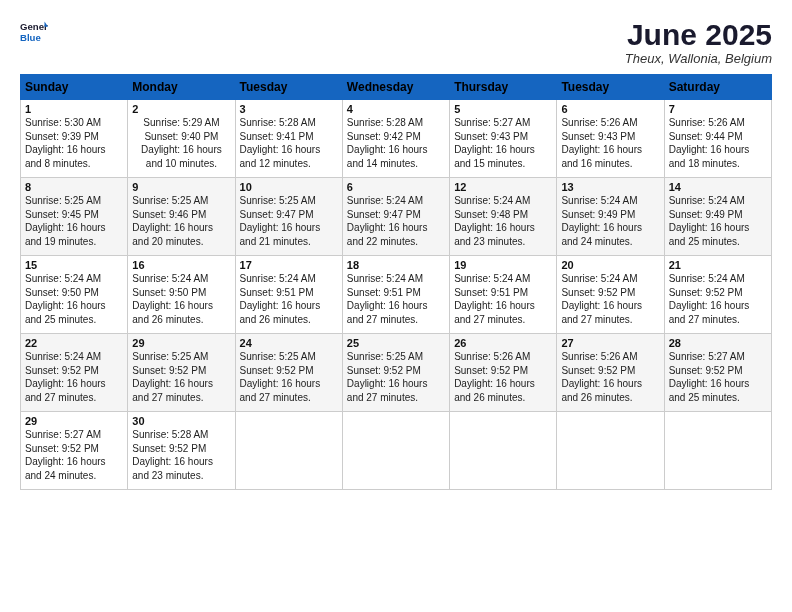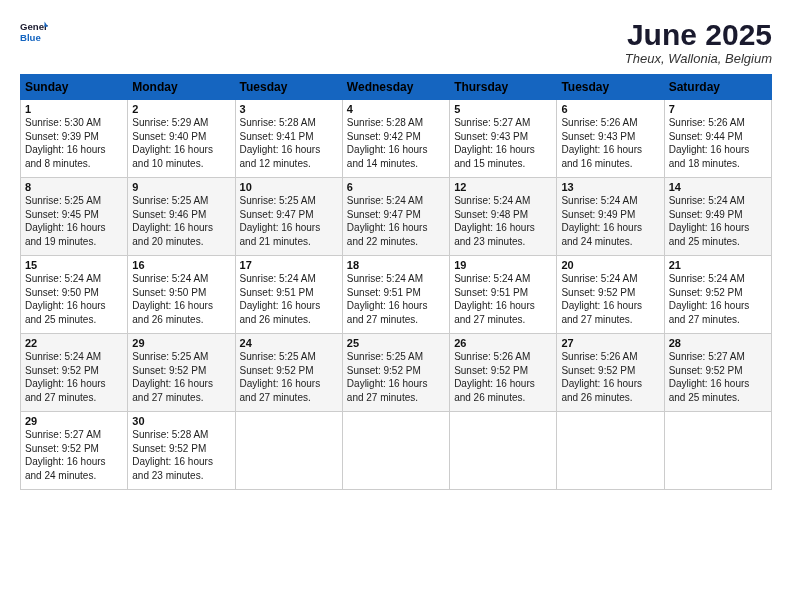--- a/index.html
+++ b/index.html
@@ -123,21 +123,21 @@
     <tr>
           <td>
             <span class="day-num">1</span>
             <div class="day-info" style="white-space: pre-line;">Sunrise: 5:30 AM
 Sunset: 9:39 PM
 Daylight: 16 hours
 and 8 minutes.</div>
           </td>
           <td>
             <span class="day-num">2</span>
-            <div class="day-info" style="white-space: pre-line;">Sunrise: 5:29 AM
+            <div class="day-info" style="white-space: pre-line; text-align: center;">Sunrise: 5:29 AM
 Sunset: 9:40 PM
 Daylight: 16 hours
 and 10 minutes.</div>
           </td>
           <td>
             <span class="day-num">3</span>
             <div class="day-info" style="white-space: pre-line;">Sunrise: 5:28 AM
 Sunset: 9:41 PM
 Daylight: 16 hours
 and 12 minutes.</div>

